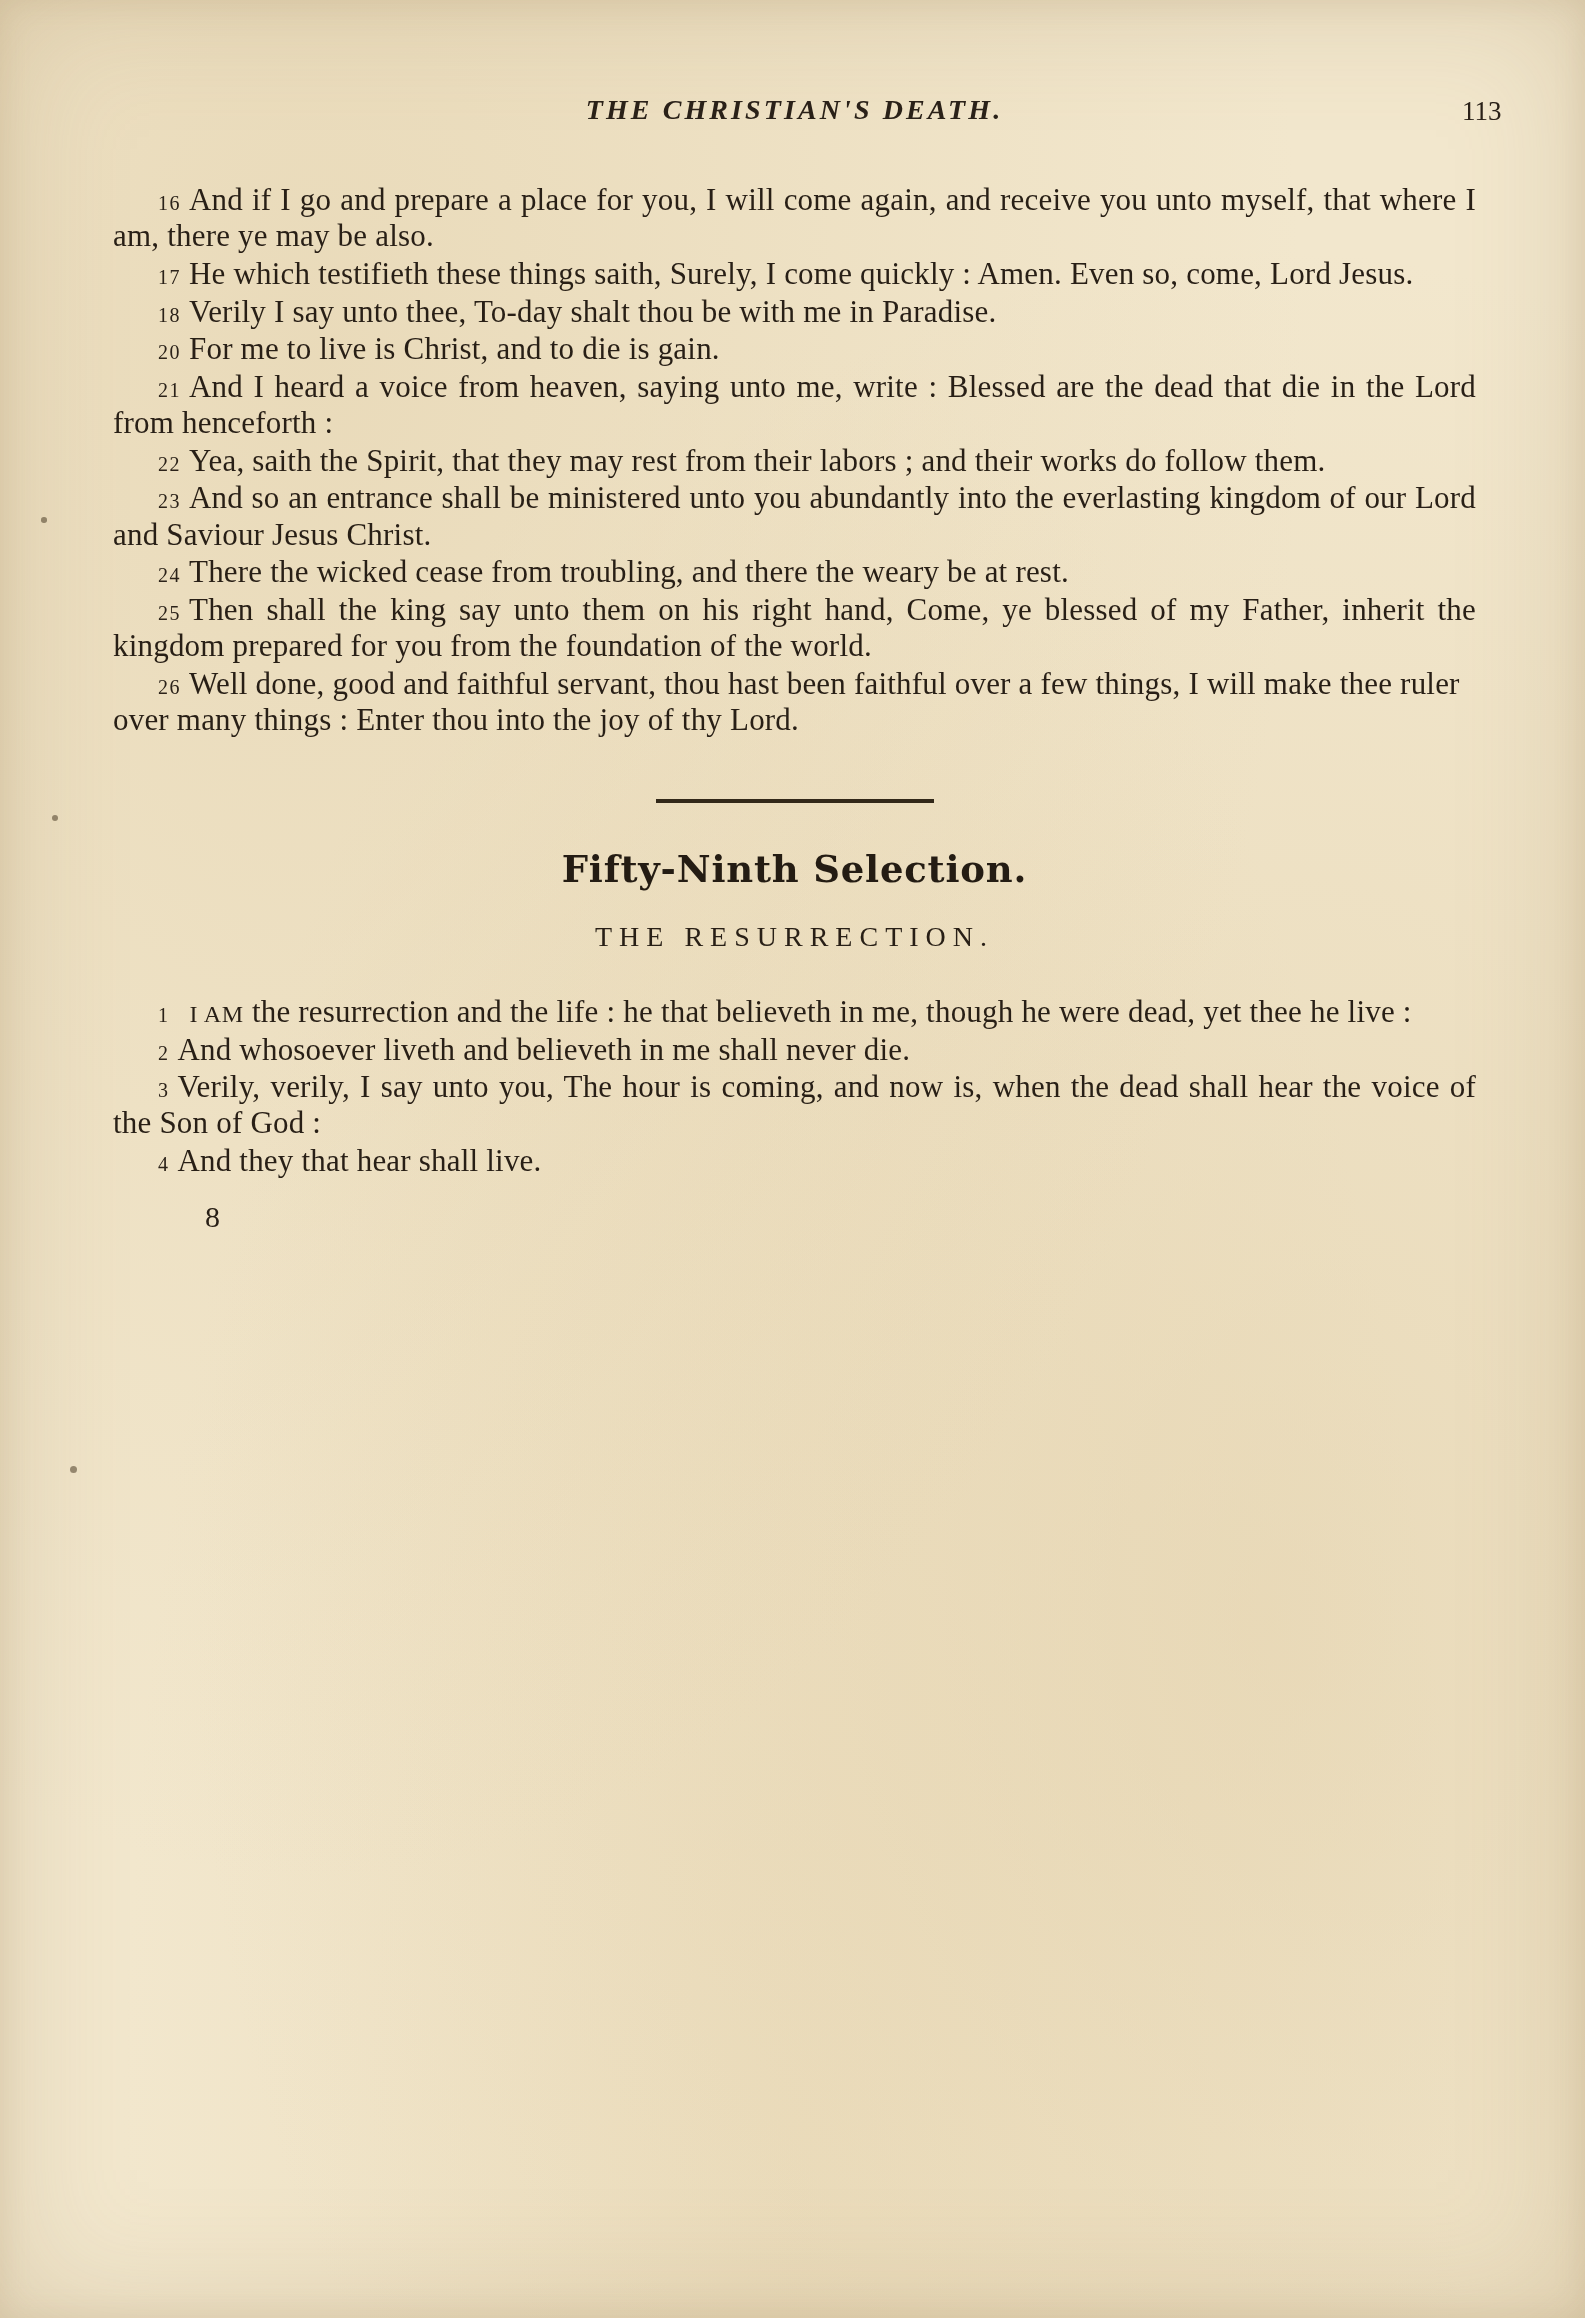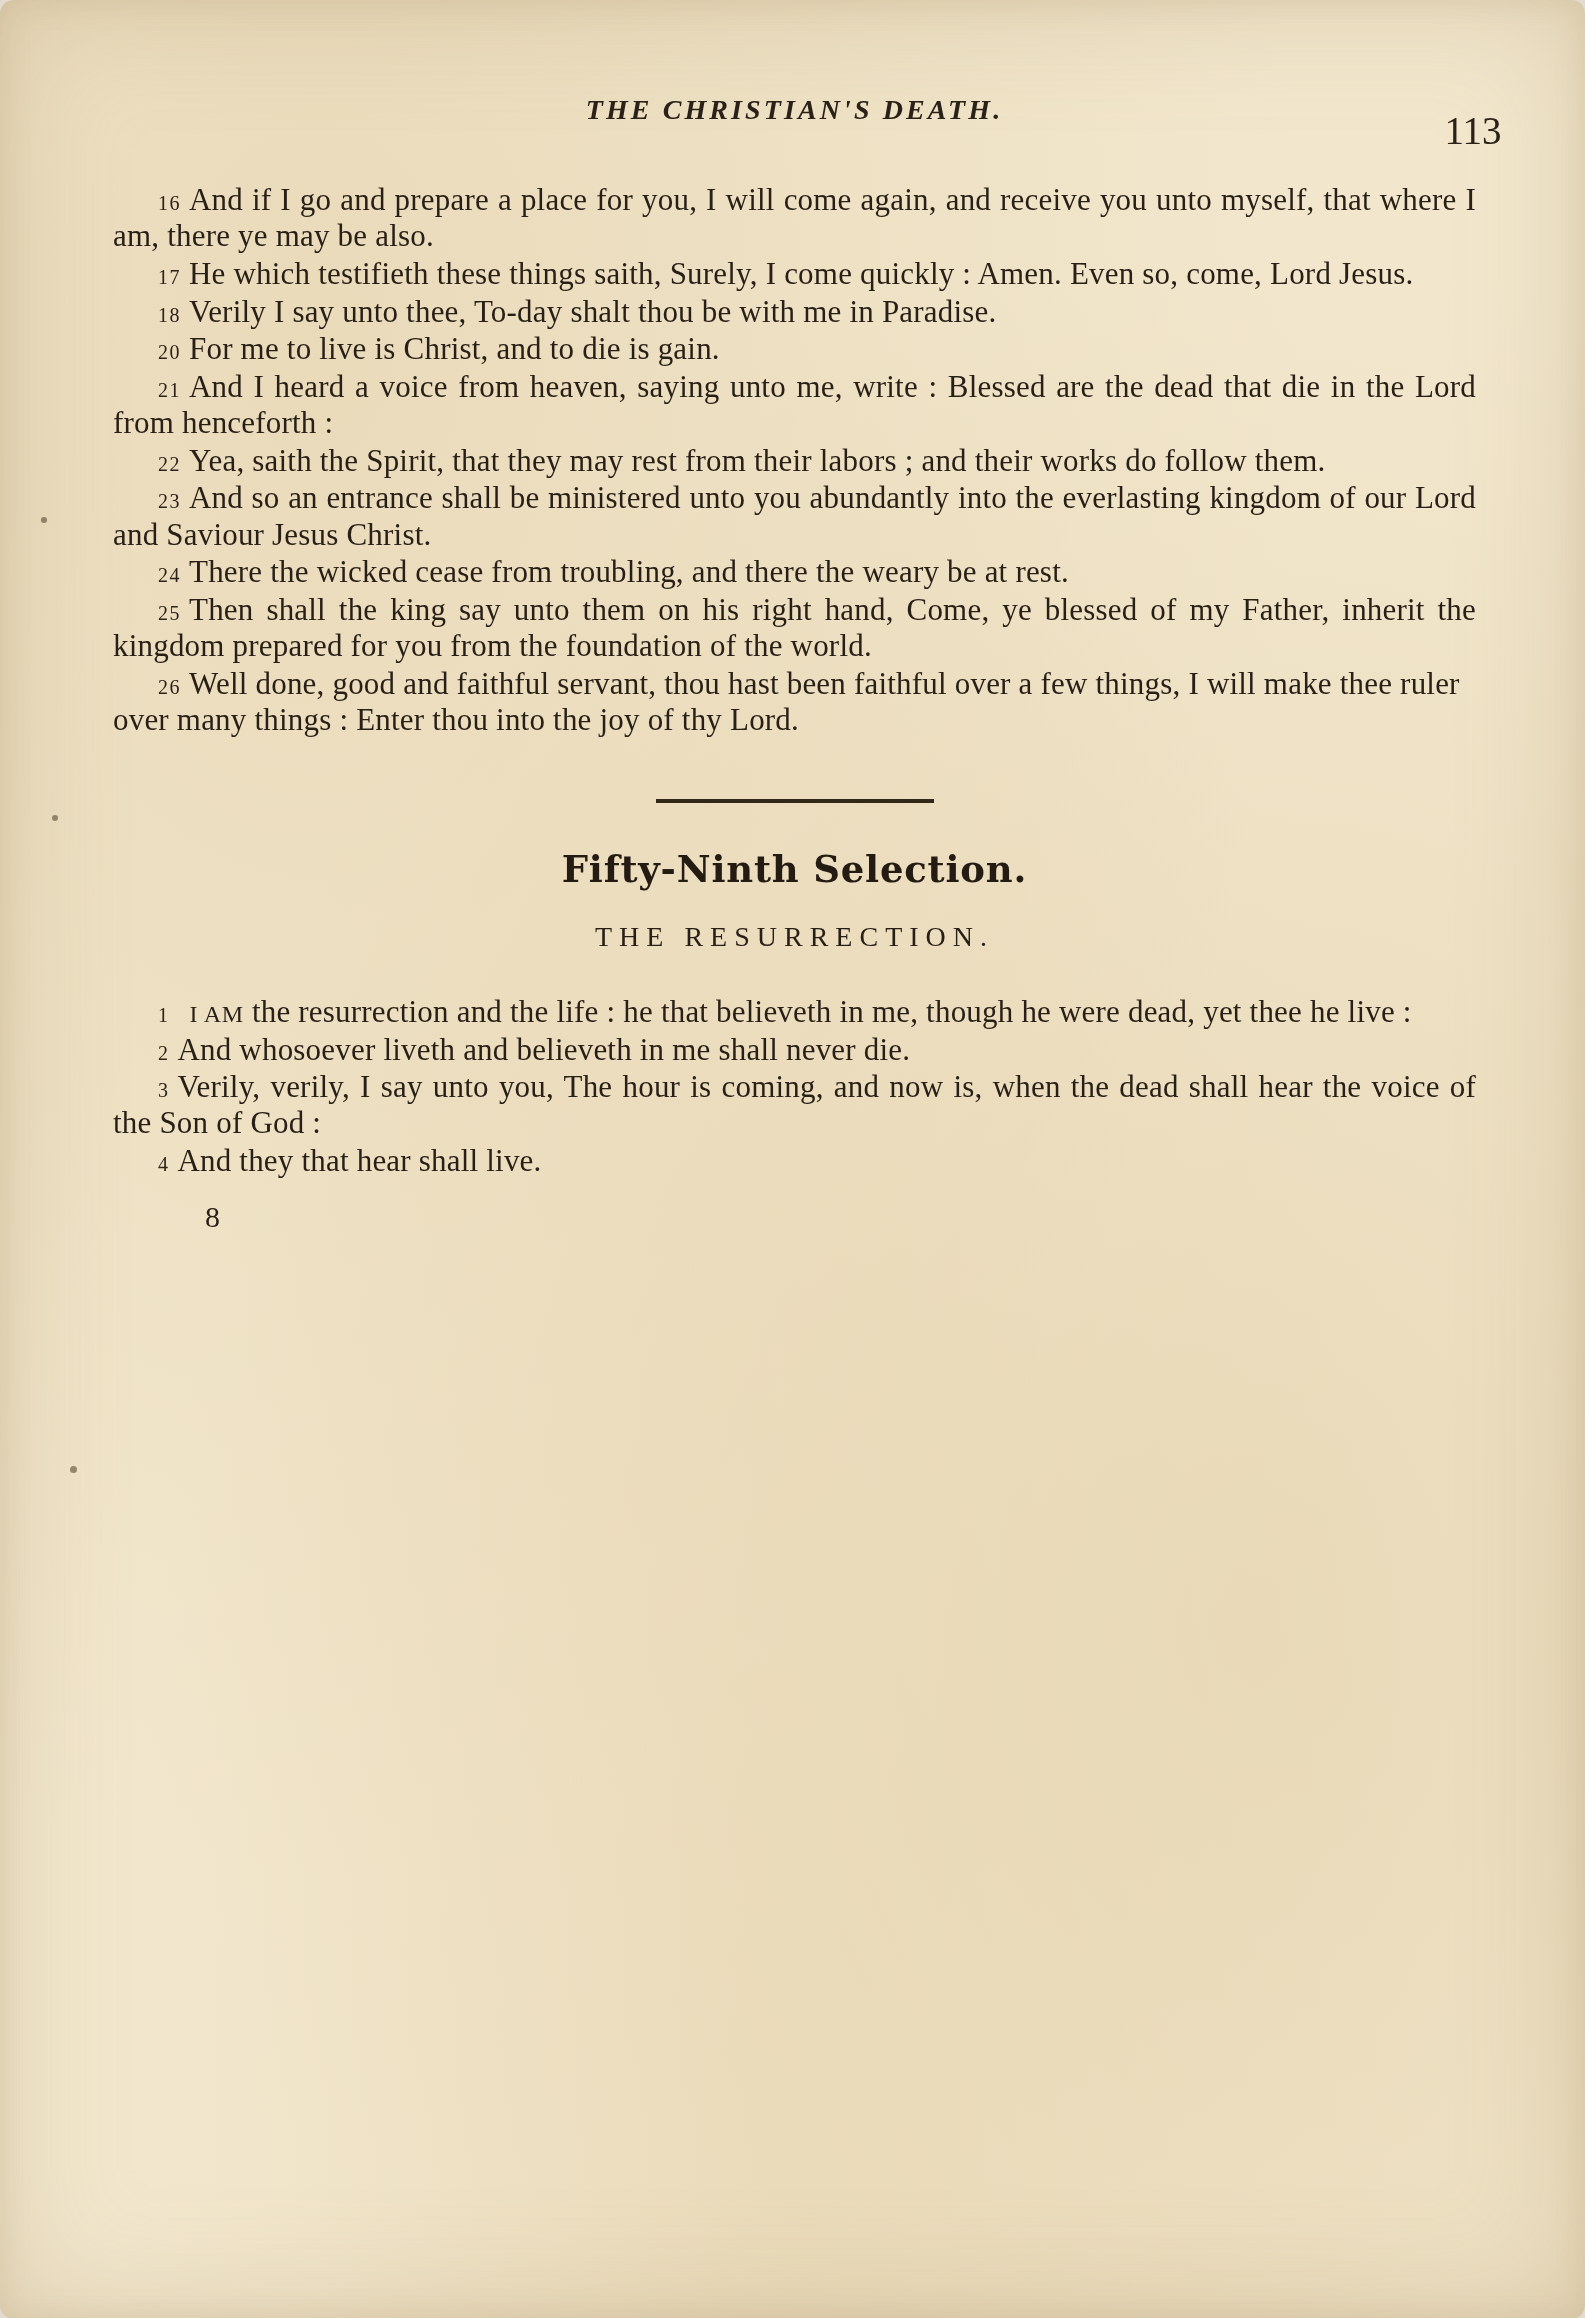--- a/index.html
+++ b/index.html
@@ -16,21 +16,20 @@
   .page {
     position: relative;
     width: 1585px;
     height: 2319px;
     background: #f2e7cd;
     background-image:
       radial-gradient(ellipse at 20% 15%, rgba(226,208,170,0.55) 0%, rgba(226,208,170,0) 55%),
       radial-gradient(ellipse at 80% 70%, rgba(222,202,161,0.45) 0%, rgba(222,202,161,0) 60%),
       radial-gradient(ellipse at 50% 95%, rgba(231,214,178,0.5) 0%, rgba(231,214,178,0) 60%);
     box-sizing: border-box;
-    border-radius: 14px;
   }
   
   .page:before {
     content: "";
     position: absolute;
     inset: 0;
     pointer-events: none;
     box-shadow: inset 0 0 125px rgba(150,125,80,0.25),
                 inset 0 0 31px rgba(160,135,90,0.18);
   }
@@ -54,24 +53,23 @@
     font-weight: bold;
     font-size: 28px;
     letter-spacing: 3.1px;
     color: #2a2118;
     text-align: center;
   }
   .runhead .pageno {
     position: absolute;
     right: 9.4px;
     top: 1.6px;
-    font-size: 39px;
+    font-size: 27px;
     color: #2a2118;
     font-family: "Liberation Serif", serif;
-    margin-top: 12px;
   }
   .body-col {
     width: 1363px;
     margin: 0 auto;
   }
   p.verse {
     margin: 0 0 1.6px 0;
     text-indent: 45px;
     font-size: 31px;
     line-height: 1.165;

